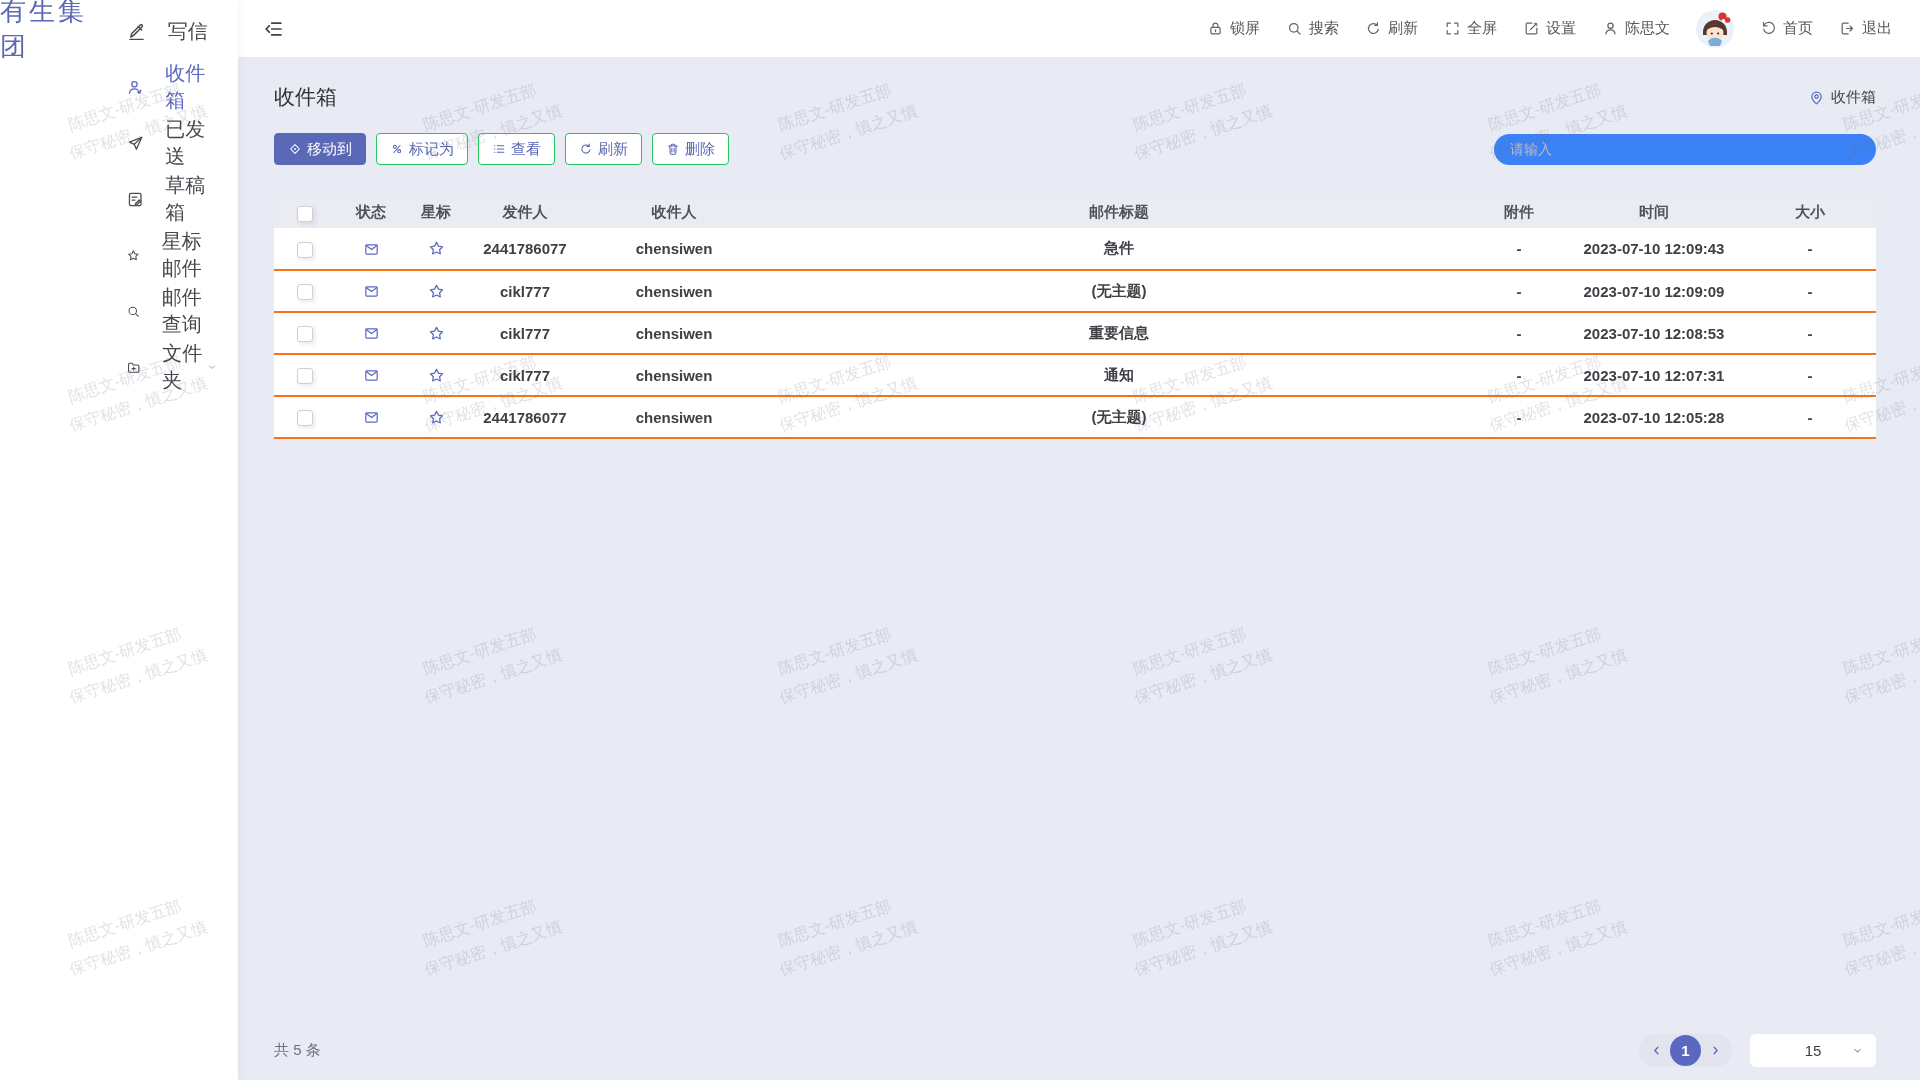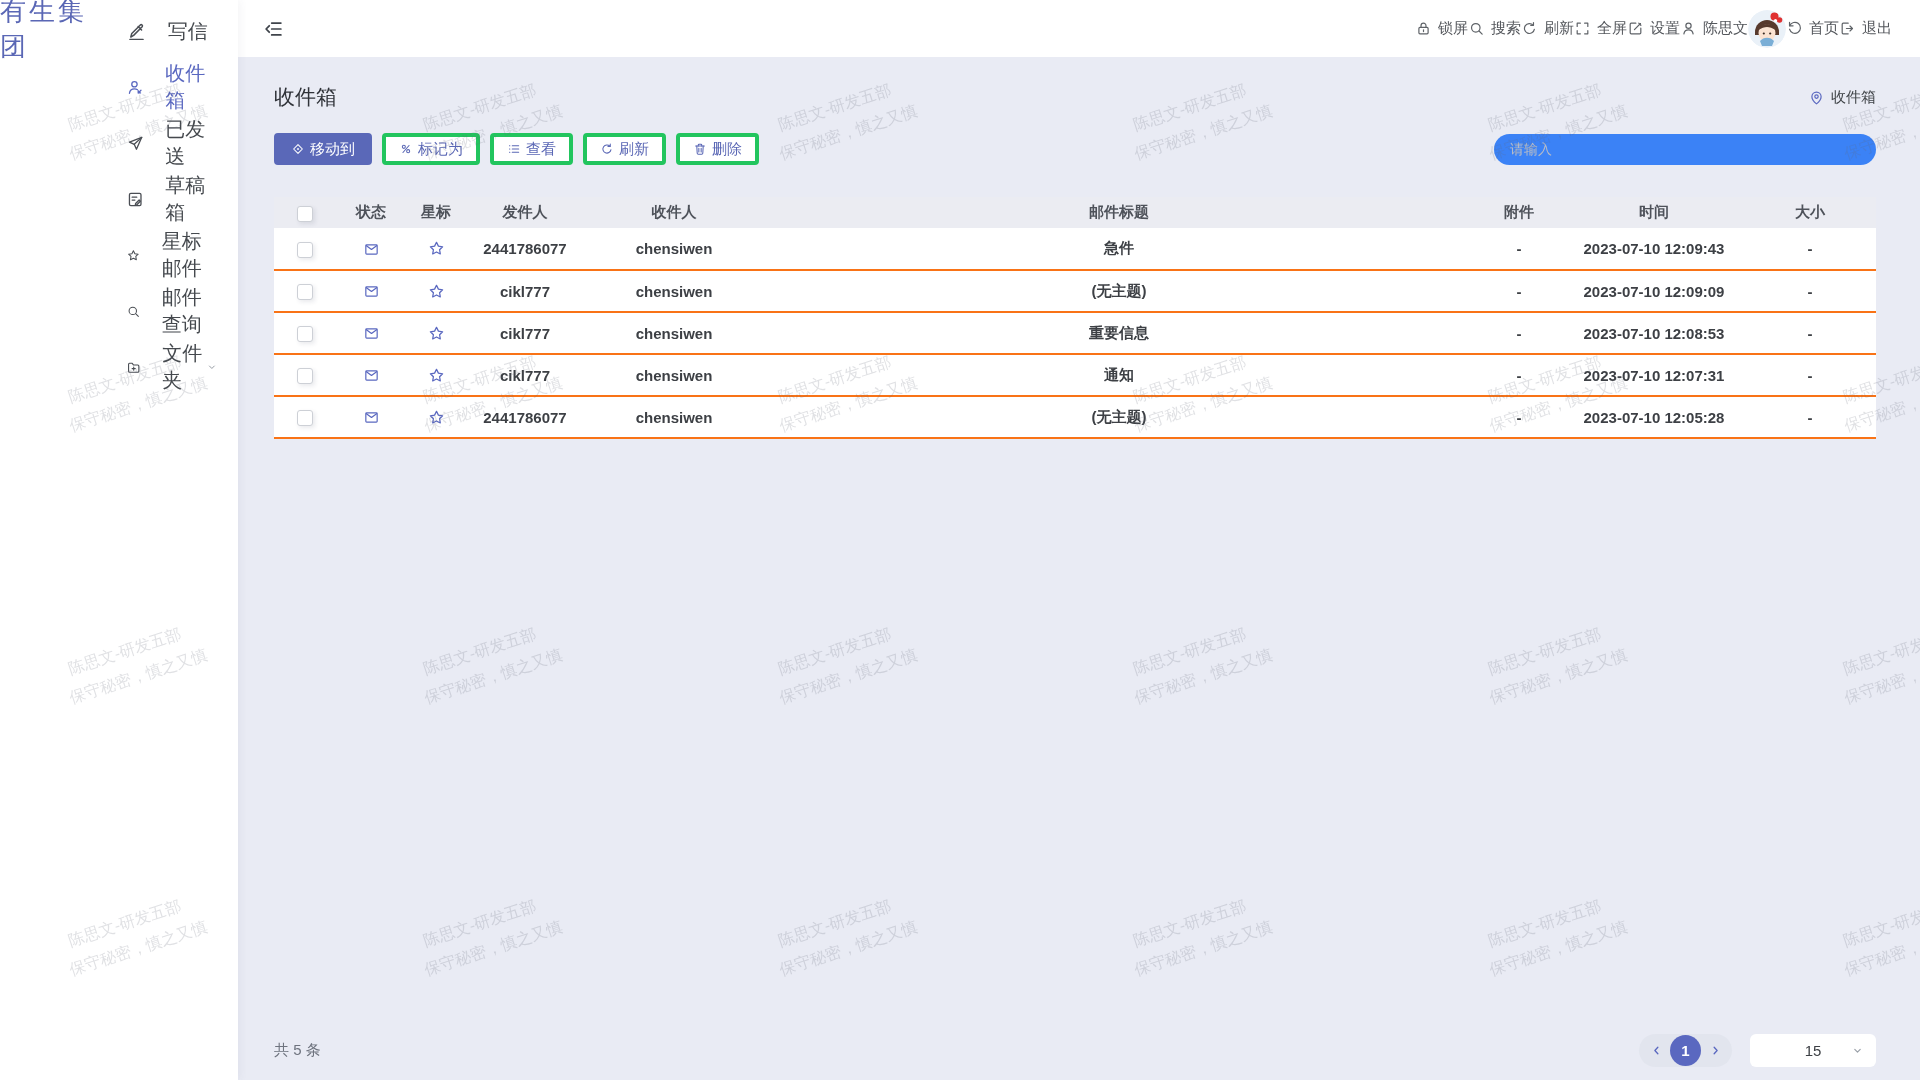--- a/index.html
+++ b/index.html
@@ -20,37 +20,37 @@
   .nav-item.active, .nav-item.active .nicon { color:#5A68C0; }
   .nav-chevron { margin-left:auto; width:16px; height:16px; color:#8A8F98; display:inline-flex; }
 
   
   .right-col { flex:1; display:flex; flex-direction:column; min-width:0; }
   .topbar { height:57px; background:#fff; display:flex; align-items:center;
     padding:0 28px 0 25px; position:relative; z-index:2; }
   .collapse-btn { background:none; border:none; padding:0; width:22px; height:22px;
     color:#3F444B; cursor:pointer; display:flex; }
   .collapse-btn svg { width:100%; height:100%; }
-  .topbar-right { margin-left:auto; display:flex; align-items:center; }
+  .topbar-right { margin-left:auto; display:flex; align-items:center; gap:26px; }
   .tb-item { display:flex; align-items:center; gap:6px; font-size:15px; color:#54575C; cursor:pointer; }
   .tb-item svg { width:17px; height:17px; color:#5F6368; }
   .avatar { width:38px; height:38px; border-radius:50%; overflow:hidden; flex:0 0 auto; cursor:pointer; }
   .avatar svg { width:100%; height:100%; display:block; }
 
   
   .content { flex:1; background:#E9EBF4; position:relative; display:flex;
     flex-direction:column; padding:0 44px 0 36px; overflow:hidden; }
   .page-head { display:flex; align-items:center; margin-top:26px; }
   .page-title { font-size:21px; font-weight:500; color:#2F3238; margin:0; }
   .crumb { margin-left:auto; display:flex; align-items:center; gap:6px; font-size:15px; color:#3F4347; cursor:pointer; }
   .crumb svg { width:17px; height:17px; color:#5A68C0; }
 
   .tool-row { display:flex; align-items:center; margin-top:22px; }
   .btn { height:32px; border-radius:4px; display:inline-flex; align-items:center; gap:5px;
-    padding:0 13px; font-size:15px; cursor:pointer; border:4px solid #22c55e;
+    padding:0 13px; font-size:15px; cursor:pointer; border:1px solid #22c55e;
     background:#fff; color:#5A67B5; margin-right:10px; font-family:inherit; }
   .btn svg { width:14px; height:14px; }
   .btn.primary { background:#5A68B8; border-color:#5A68B8; color:#fff; }
   .search-input { margin-left:auto; width:382px; height:31px; border-radius:16px; border:none;
     background:#3b82f6; padding:0 16px; font-size:14px; color:#333; outline:none; font-family:inherit; }
   .search-input::placeholder { color:#B9BDC6; }
 
   .mail-table { margin-top:32px; width:100%; border-collapse:collapse; table-layout:fixed; }
   .mail-table thead tr { height:31px; background:#EBECF2; }
   .mail-table th { font-size:15px; font-weight:700; color:#4E525A; text-align:center; padding:0; }

